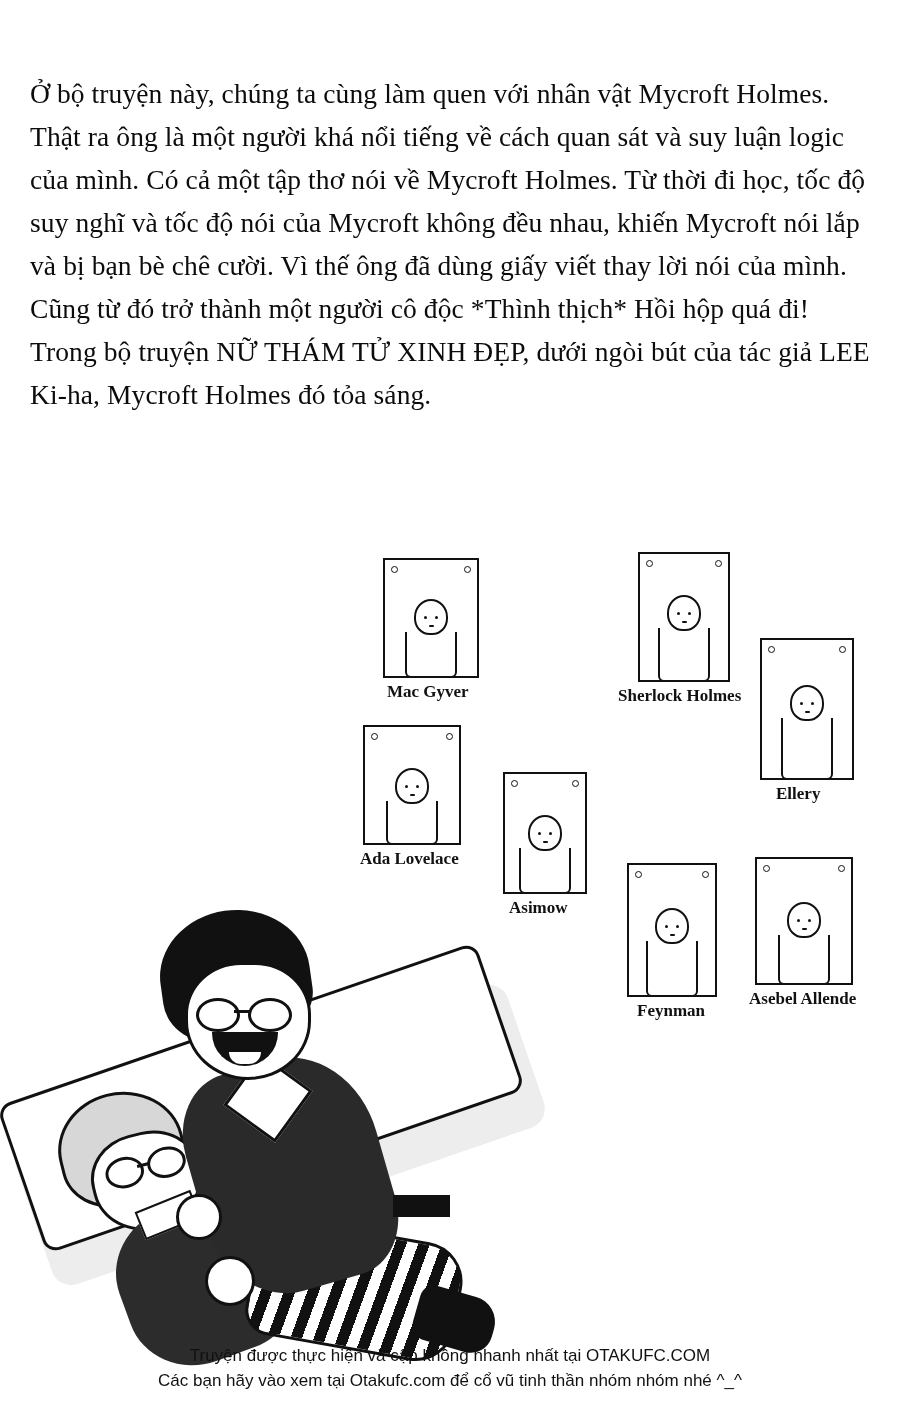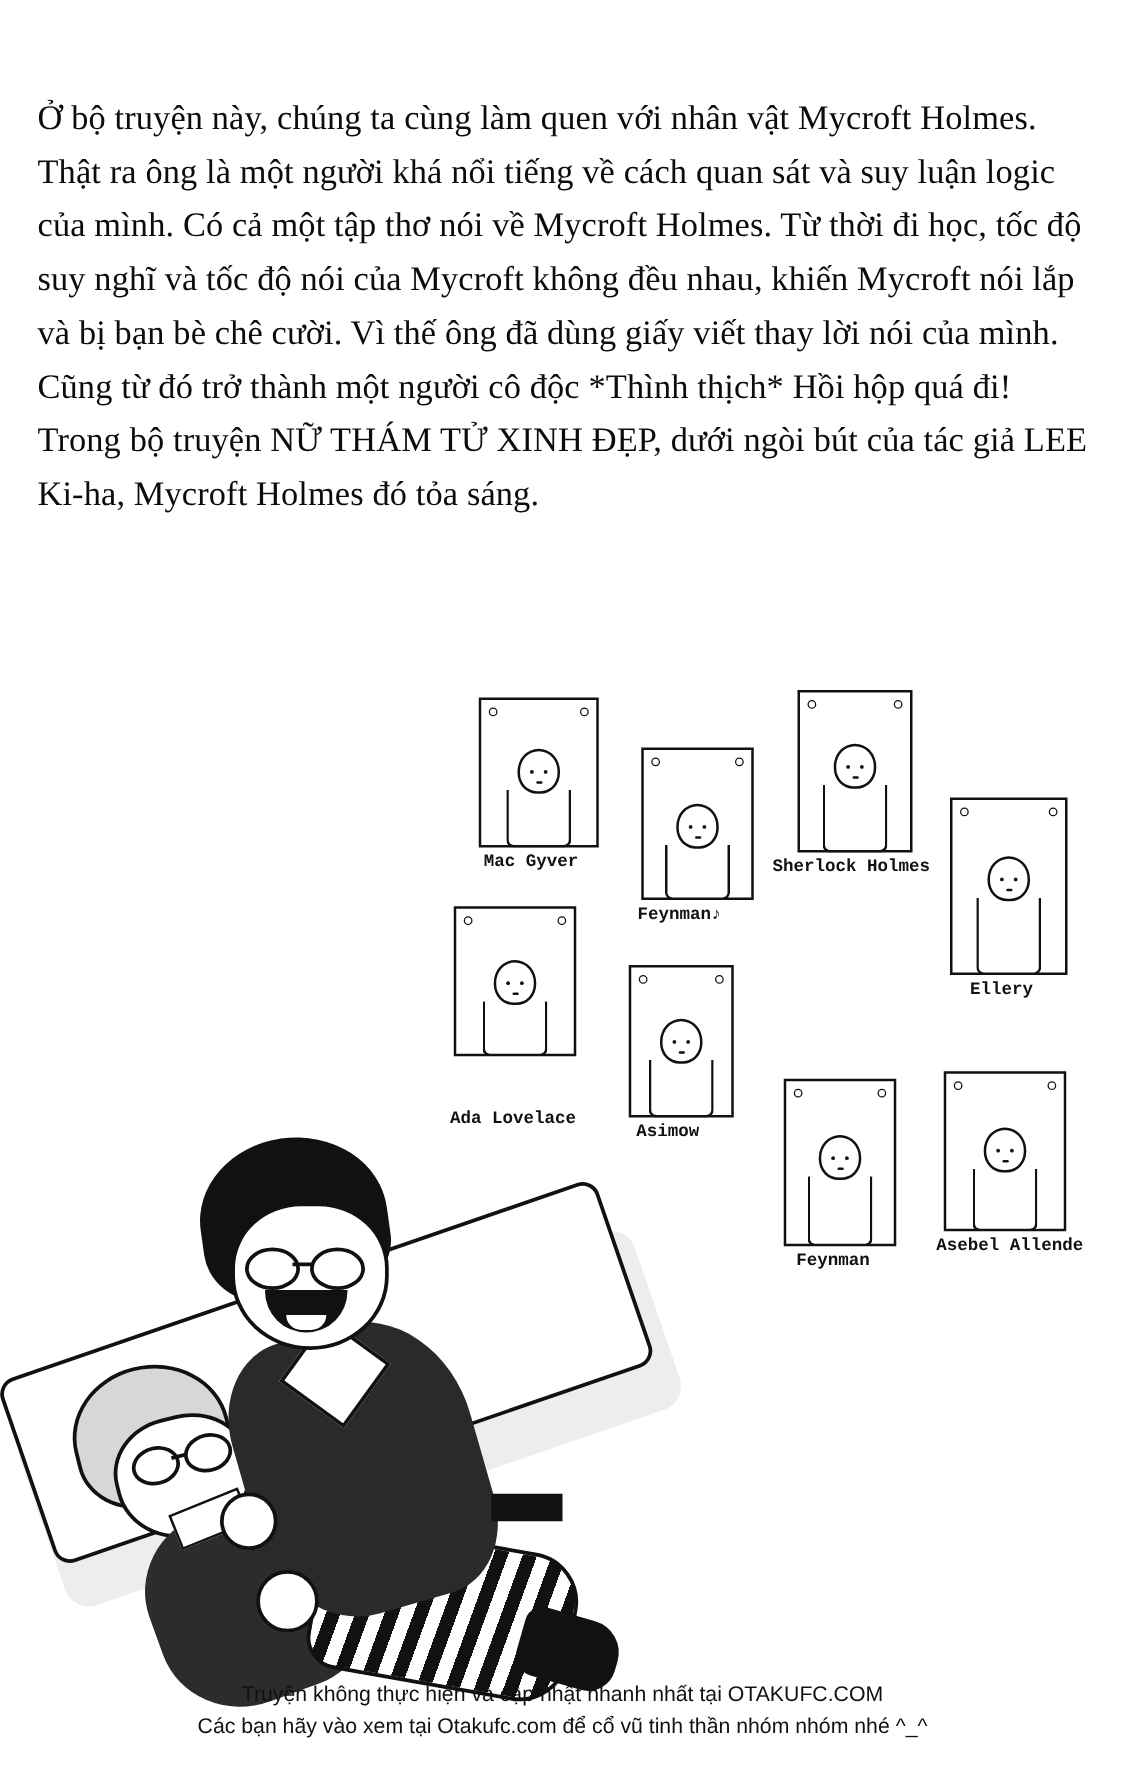--- a/index.html
+++ b/index.html
@@ -104,23 +104,23 @@
     width: 52px;
     border: 2.5px solid #111;
     border-top: none;
     border-radius: 0 0 6px 6px;
     background: #fff;
     margin: -3px auto 0;
     box-sizing: border-box;
   }
   .caption {
     position: absolute;
-    font-family: Liberation Mono, monospace;
+    font-family: Liberation Serif, serif;
     font-weight: bold;
-    font-size: 14px;
+    font-size: 17px;
     color: #111;
     white-space: nowrap;
   }
 
   
   .scene {
     position: absolute;
     left: 0;
     top: 180px;
     width: 560px;
@@ -410,35 +410,20 @@
               <span class="eye l"></span>
               <span class="eye r"></span>
               <span class="mouth"></span>
             </div>
           <div class="body" style="height:46px;"></div>
         </div>
       </div>
       <div class="caption" style="left:4px; top:124px;">Mac Gyver</div>
     </div>
 
-    <div class="portrait" style="left:513px; top:78px;">
-      <div class="frame" style="width:90px; height:122px;">
-        <span class="pin l"></span>
-        <span class="pin r"></span>
-        <div class="figure">
-          <div class="head">
-              <span class="eye l"></span>
-              <span class="eye r"></span>
-              <span class="mouth"></span>
-            </div>
-          <div class="body" style="height:44px;"></div>
-        </div>
-      </div>
-      <div class="caption" style="left:-3px; top:126px;">Feynman♪</div>
-    </div>
 
     <div class="portrait" style="left:638px; top:32px;">
       <div class="frame" style="width:92px; height:130px;">
         <span class="pin l"></span>
         <span class="pin r"></span>
         <div class="figure">
           <div class="head">
               <span class="eye l"></span>
               <span class="eye r"></span>
               <span class="mouth"></span>
@@ -455,21 +440,21 @@
         <span class="pin r"></span>
         <div class="figure">
           <div class="head">
               <span class="eye l"></span>
               <span class="eye r"></span>
               <span class="mouth"></span>
             </div>
           <div class="body" style="height:44px;"></div>
         </div>
       </div>
-      <div class="caption" style="left:-3px; top:124px;margin-top:38px;">Ada Lovelace</div>
+      <div class="caption" style="left:-3px; top:124px;">Ada Lovelace</div>
     </div>
 
     <div class="portrait" style="left:503px; top:252px;">
       <div class="frame" style="width:84px; height:122px;">
         <span class="pin l"></span>
         <span class="pin r"></span>
         <div class="figure">
           <div class="head">
               <span class="eye l"></span>
               <span class="eye r"></span>
@@ -526,17 +511,17 @@
             </div>
           <div class="body" style="height:50px;"></div>
         </div>
       </div>
       <div class="caption" style="left:-6px; top:132px;">Asebel Allende</div>
     </div>
 
   </div>
 
   <div class="footer">
-    <div>Truyện không thực hiện và cập nhật nhanh nhất tại OTAKUFC.COM</div>
+    <div>Truyện được thực hiện và cập không nhanh nhất tại OTAKUFC.COM</div>
     <div>Các bạn hãy vào xem tại Otakufc.com để cổ vũ tinh thần nhóm nhóm nhé ^_^</div>
   </div>
 
 </div>
 
 </body></html>

